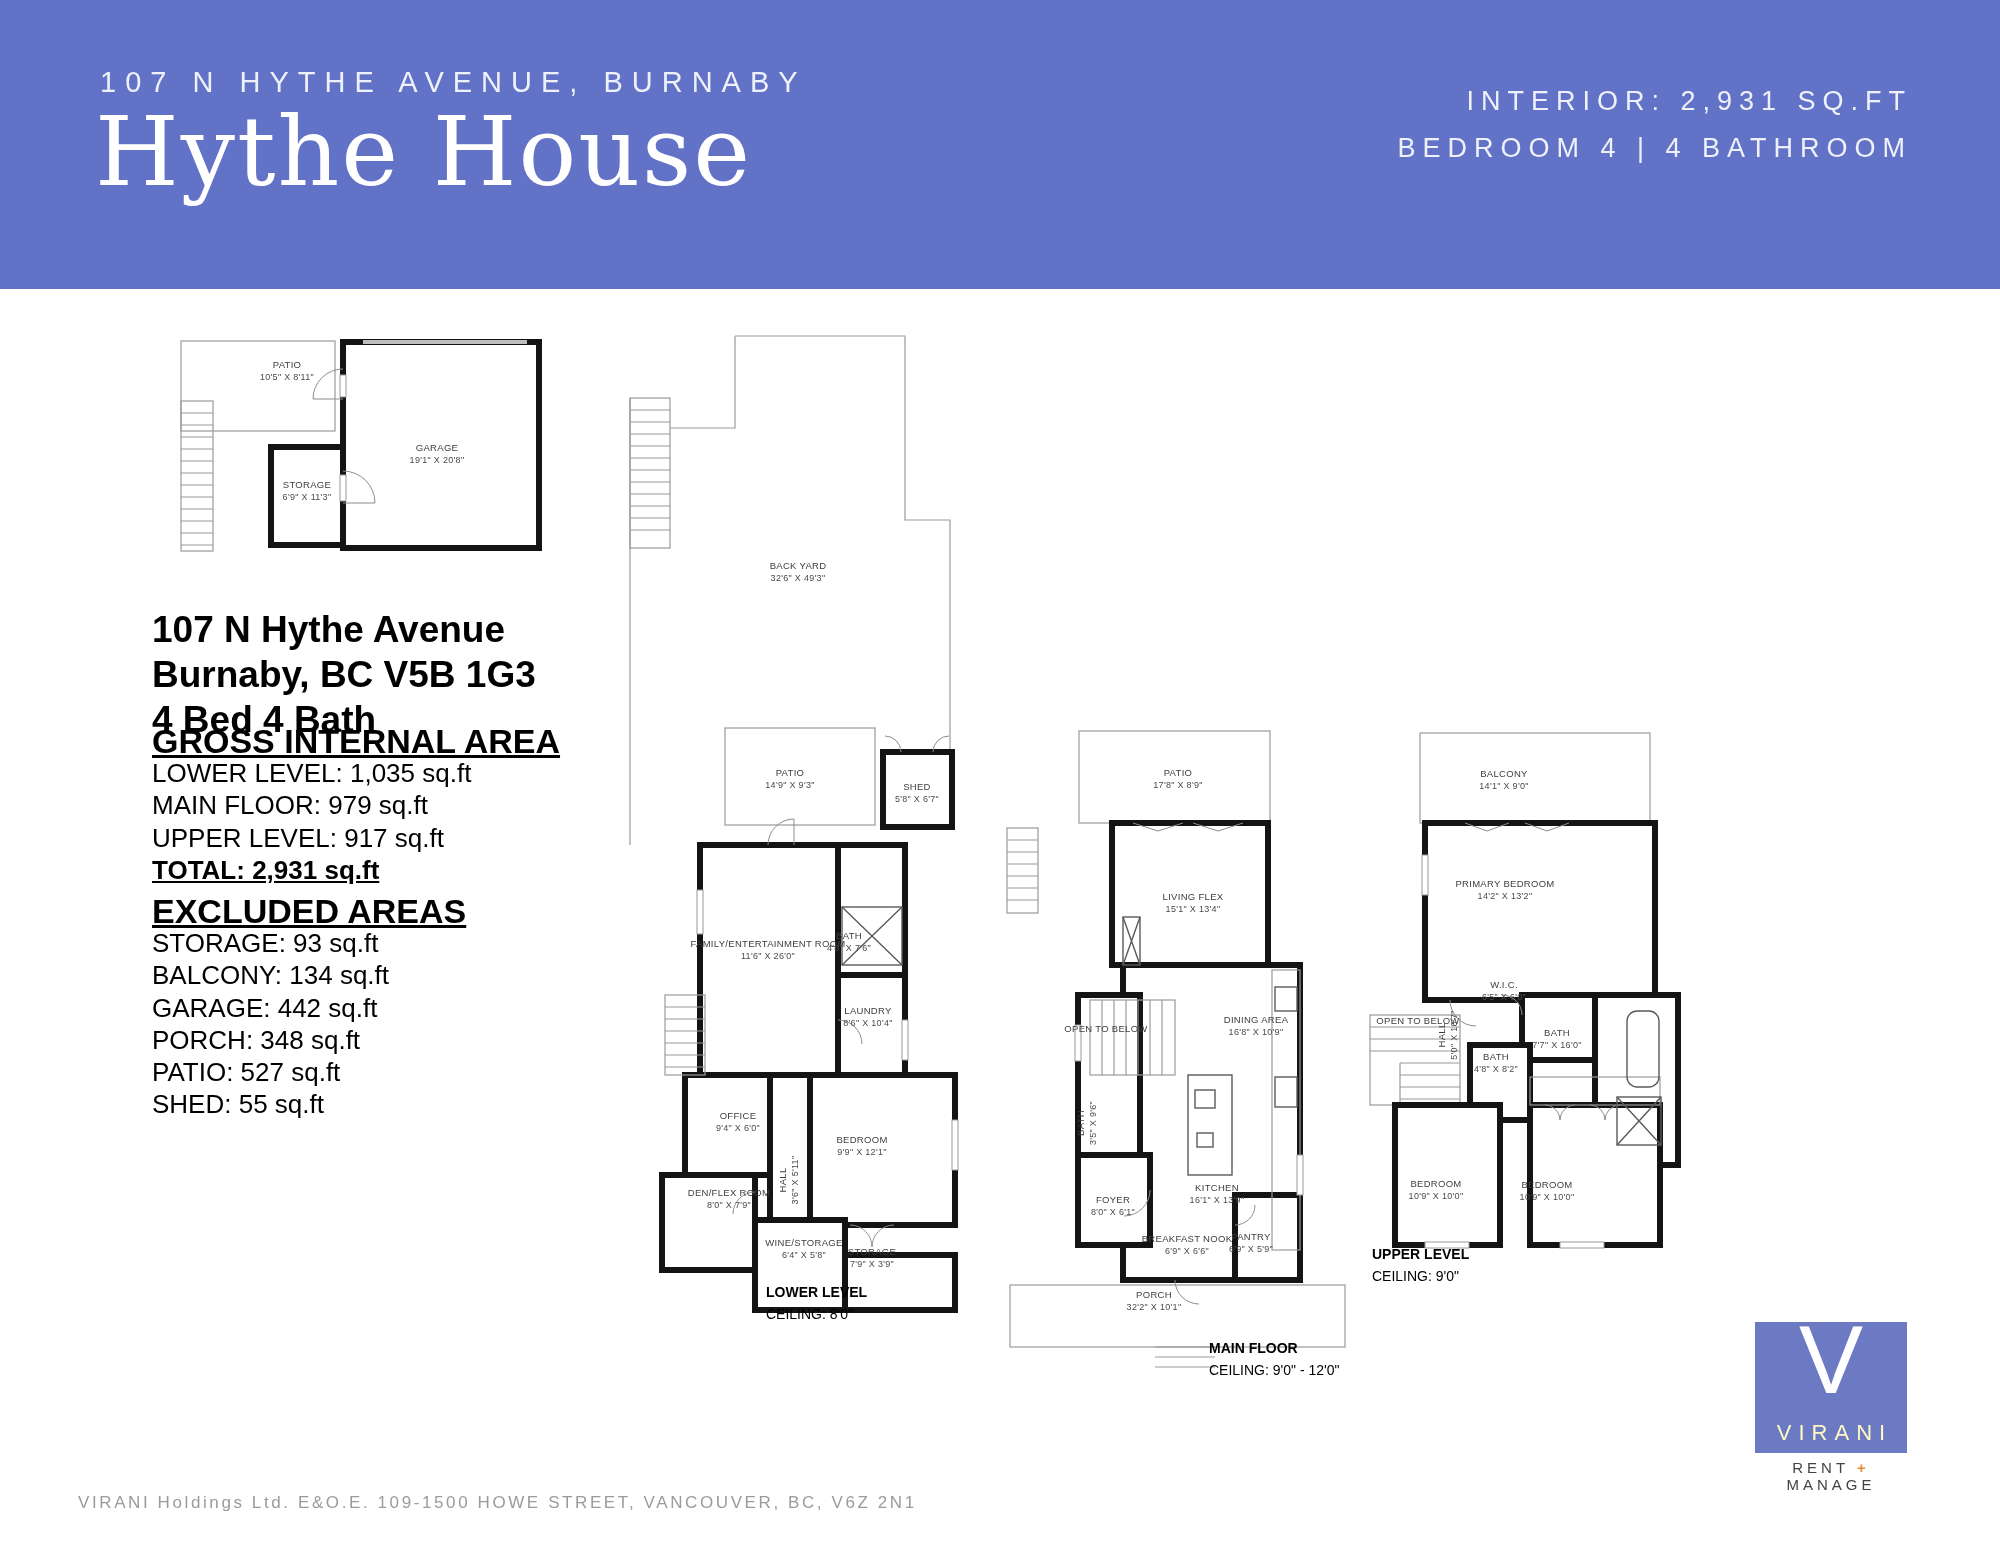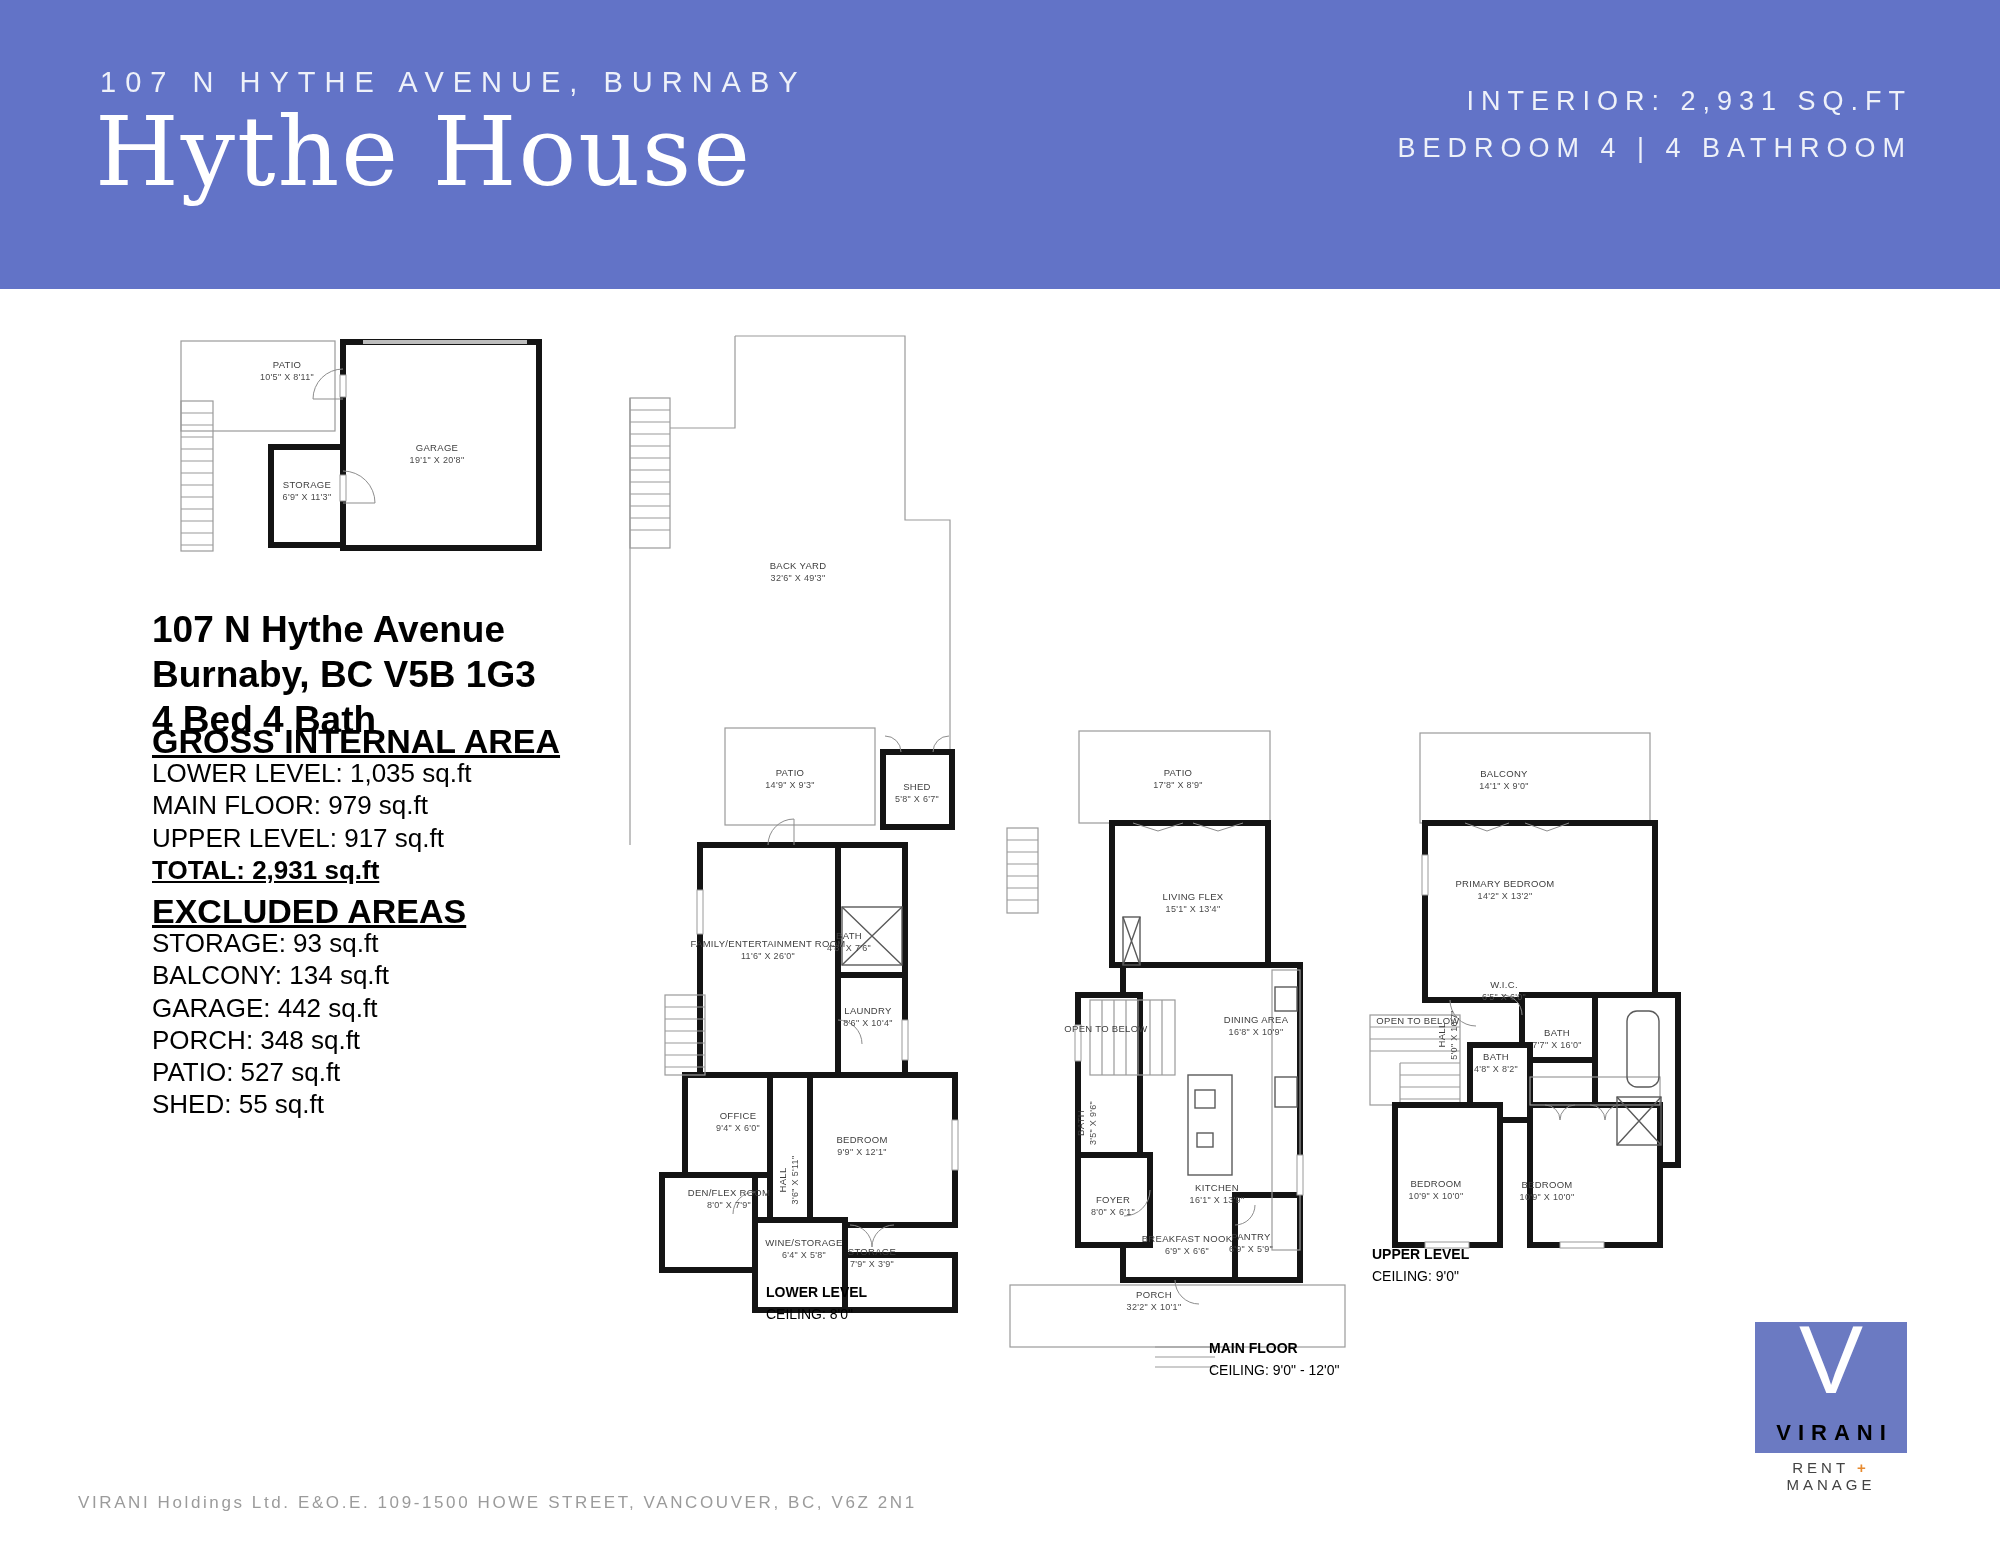--- a/index.html
+++ b/index.html
@@ -38,22 +38,22 @@
         font-size:9.5px;line-height:12px;letter-spacing:.3px;white-space:nowrap;}
   .room .rd{font-size:9px;color:#4a4a4a;}
   .room.vert{transform:translate(-50%,-50%) rotate(-90deg);}
   .level-label{position:absolute;color:#000;font-size:14px;line-height:22px;white-space:nowrap;}
   .level-label .ll-name{font-weight:bold;}
 
   
   .logo-square{position:absolute;left:1755px;top:1322px;width:152px;height:131px;background:#6b7ac2;}
   .logo-v{position:absolute;left:0;top:-12px;width:152px;text-align:center;color:#fff;
           font-size:96px;font-weight:400;line-height:100px;}
-  .logo-brand{position:absolute;left:0;bottom:7px;width:152px;text-align:center;color:#000000;
-              font-size:22px;font-weight:bold;letter-spacing:7px;text-indent:7px;}
+  .logo-brand{position:absolute;left:0;bottom:7px;width:152px;text-align:center;color:#fef9c3;
+              font-size:22px;font-weight:normal;letter-spacing:7px;text-indent:7px;}
   .logo-tagline{position:absolute;left:1750px;top:1459px;width:162px;text-align:center;
                 color:#434343;font-size:15px;letter-spacing:4px;}
   .logo-tagline .plus{color:#e78a2f;font-weight:bold;}
 
   
   .footer{position:absolute;left:78px;top:1490px;width:1870px;color:#9b9b9b;
           font-size:17px;letter-spacing:2.6px;line-height:25px;}
 </style>
 </head>
 <body>

